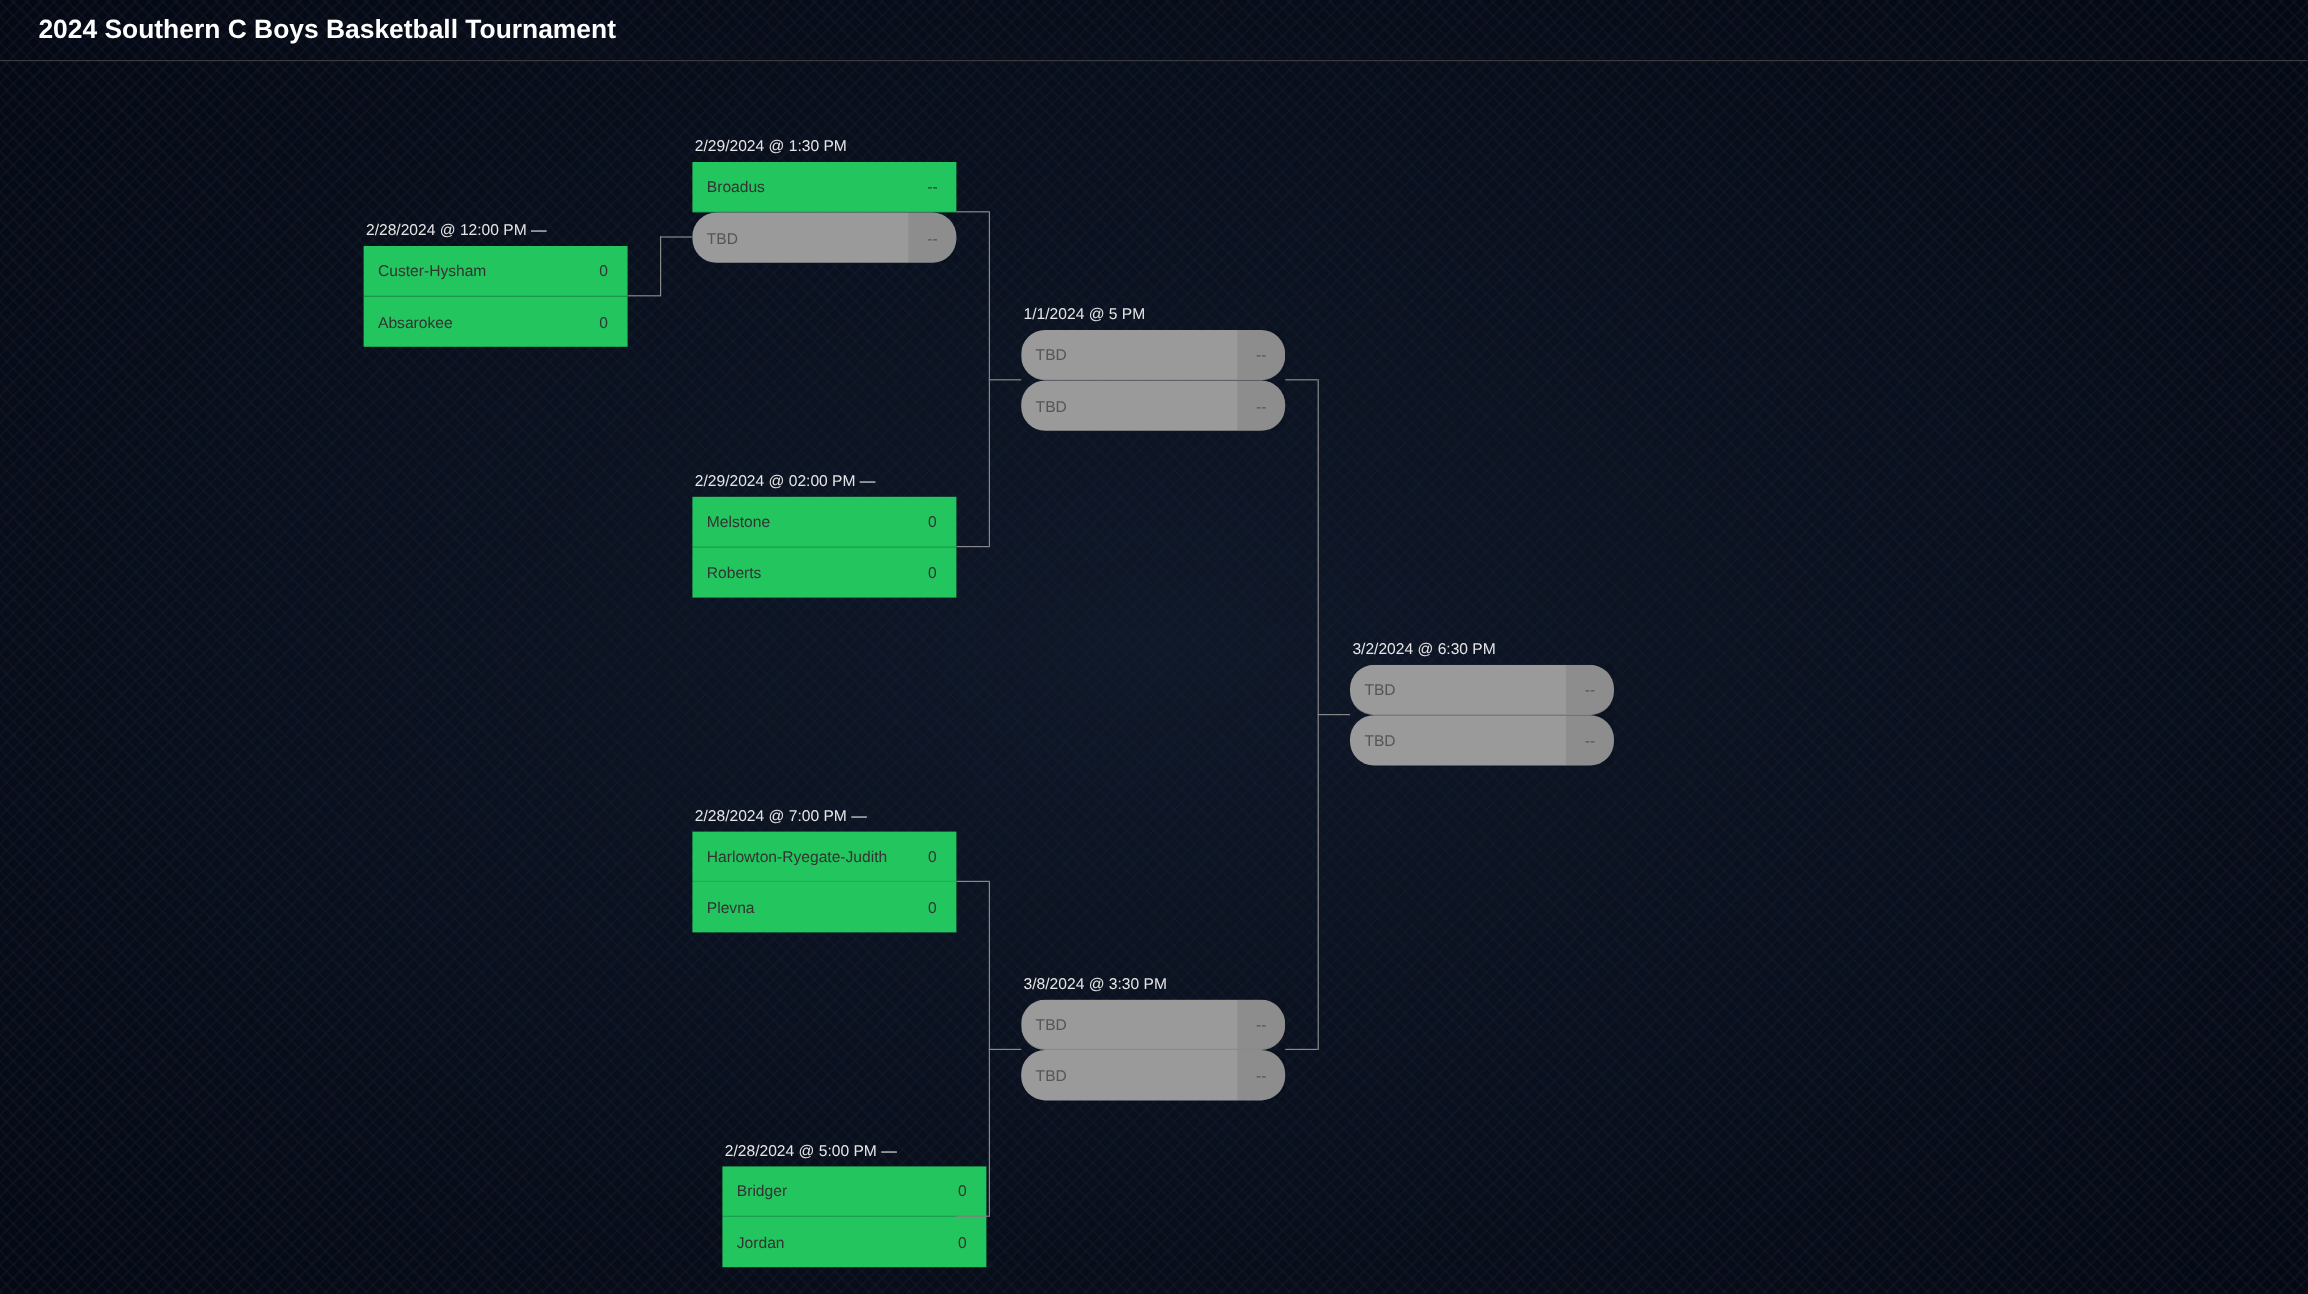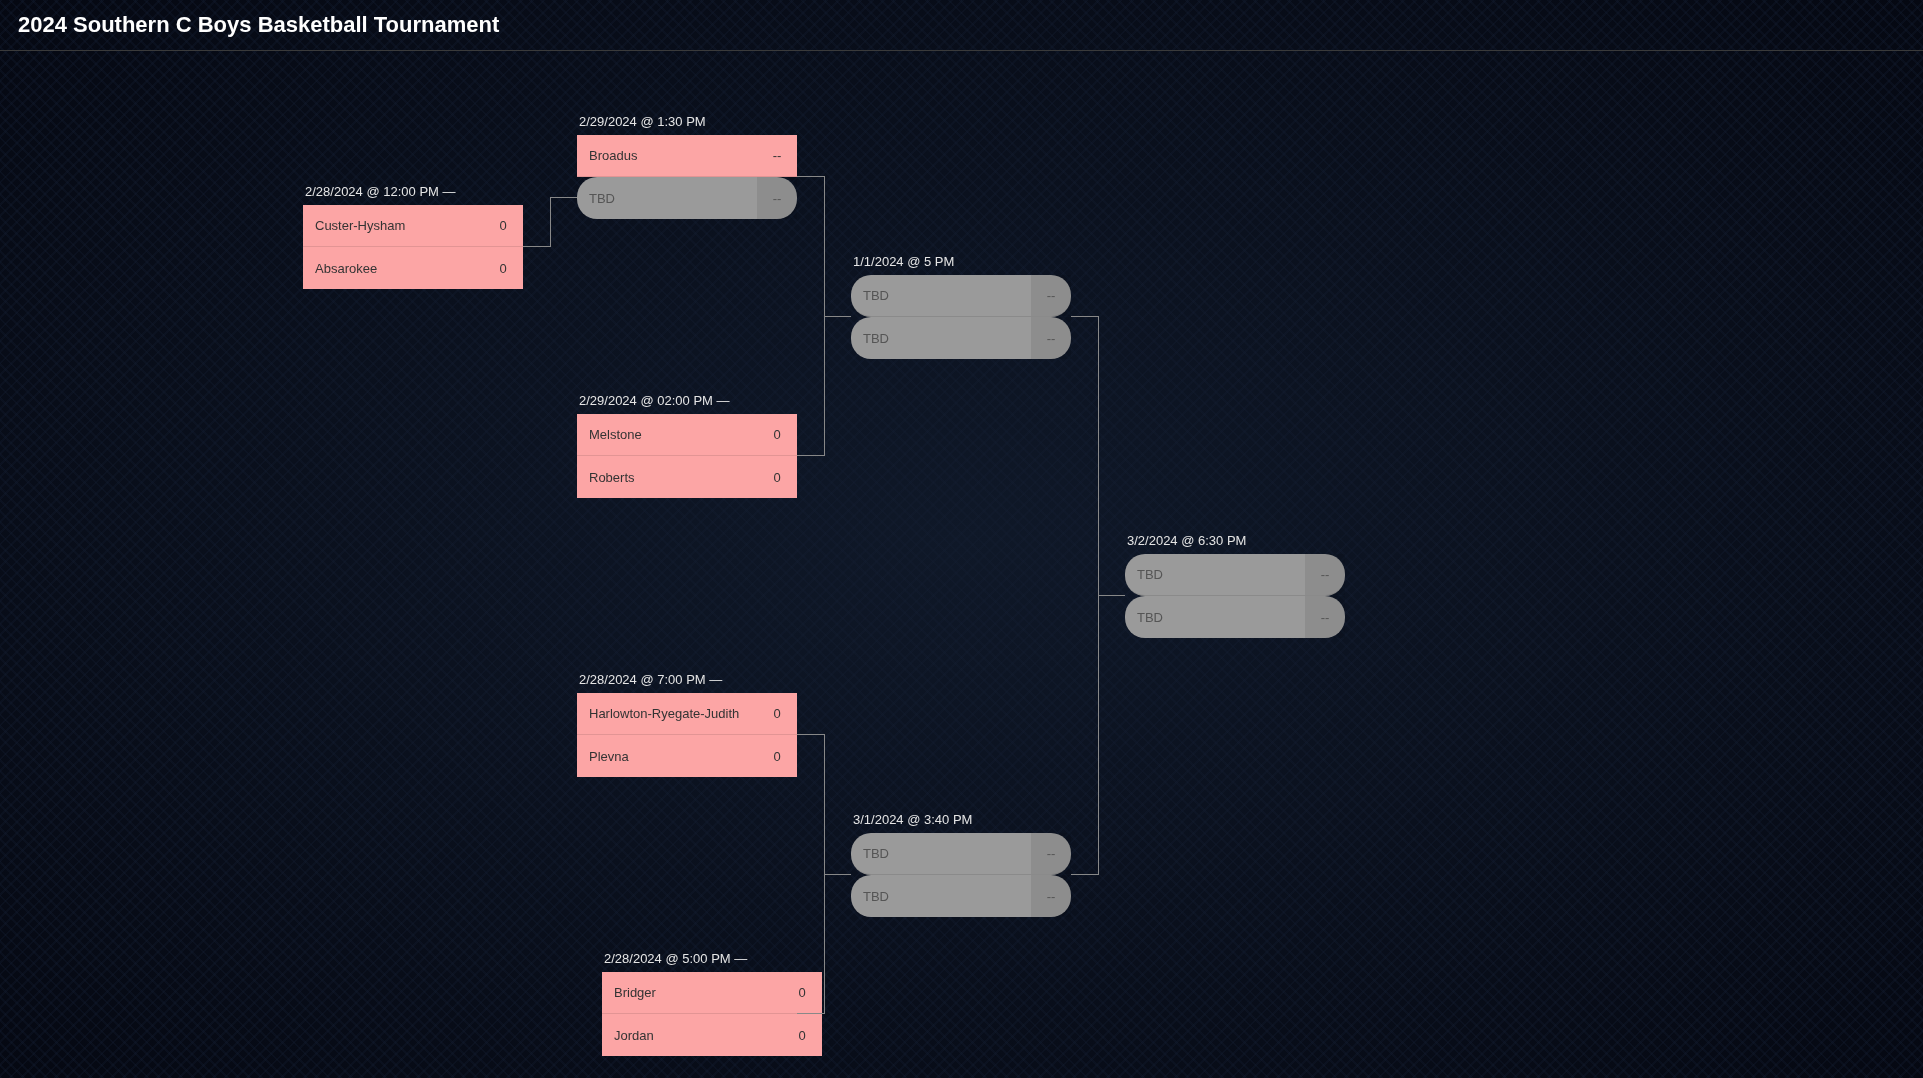--- a/index.html
+++ b/index.html
@@ -16,21 +16,21 @@
         radial-gradient(ellipse at center, #0f1828 0%, #050812 100%);
       font-family: Arial, Helvetica, sans-serif;
       color: #fff;
       width: 1923px;
       height: 1078px;
       overflow: hidden;
       position: relative;
     }
     
     .header {
-      padding: 12px 18px;
+      padding: 12px 32px;
       border-bottom: 1px solid #3a3a3a;
     }
     
     .title {
       font-size: 22px;
       font-weight: bold;
       color: #fff;
     }
     
     .bracket-container {
@@ -60,21 +60,21 @@
       align-items: center;
       height: 42px;
       border-bottom: 1px solid rgba(0,0,0,0.1);
     }
     
     .team-row:last-child {
       border-bottom: none;
     }
     
     .team-row.known {
-      background: #fca5a5;
+      background: #22c55e;
       color: #333;
     }
     
     .team-row.tbd {
       background: #9a9a9a;
       color: #555;
       border-radius: 20px;
     }
     
     .team-name {
@@ -206,21 +206,21 @@
         <div class="team-score">--</div>
       </div>
       <div class="team-row tbd">
         <div class="team-name">TBD</div>
         <div class="team-score">--</div>
       </div>
     </div>
   </div>
 
   <div class="match" style="left:851px; top:761px;">
-    <div class="match-date">3/1/2024 @ 3:40 PM</div>
+    <div class="match-date">3/8/2024 @ 3:30 PM</div>
     <div class="match-box">
       <div class="team-row tbd">
         <div class="team-name">TBD</div>
         <div class="team-score">--</div>
       </div>
       <div class="team-row tbd">
         <div class="team-name">TBD</div>
         <div class="team-score">--</div>
       </div>
     </div>

